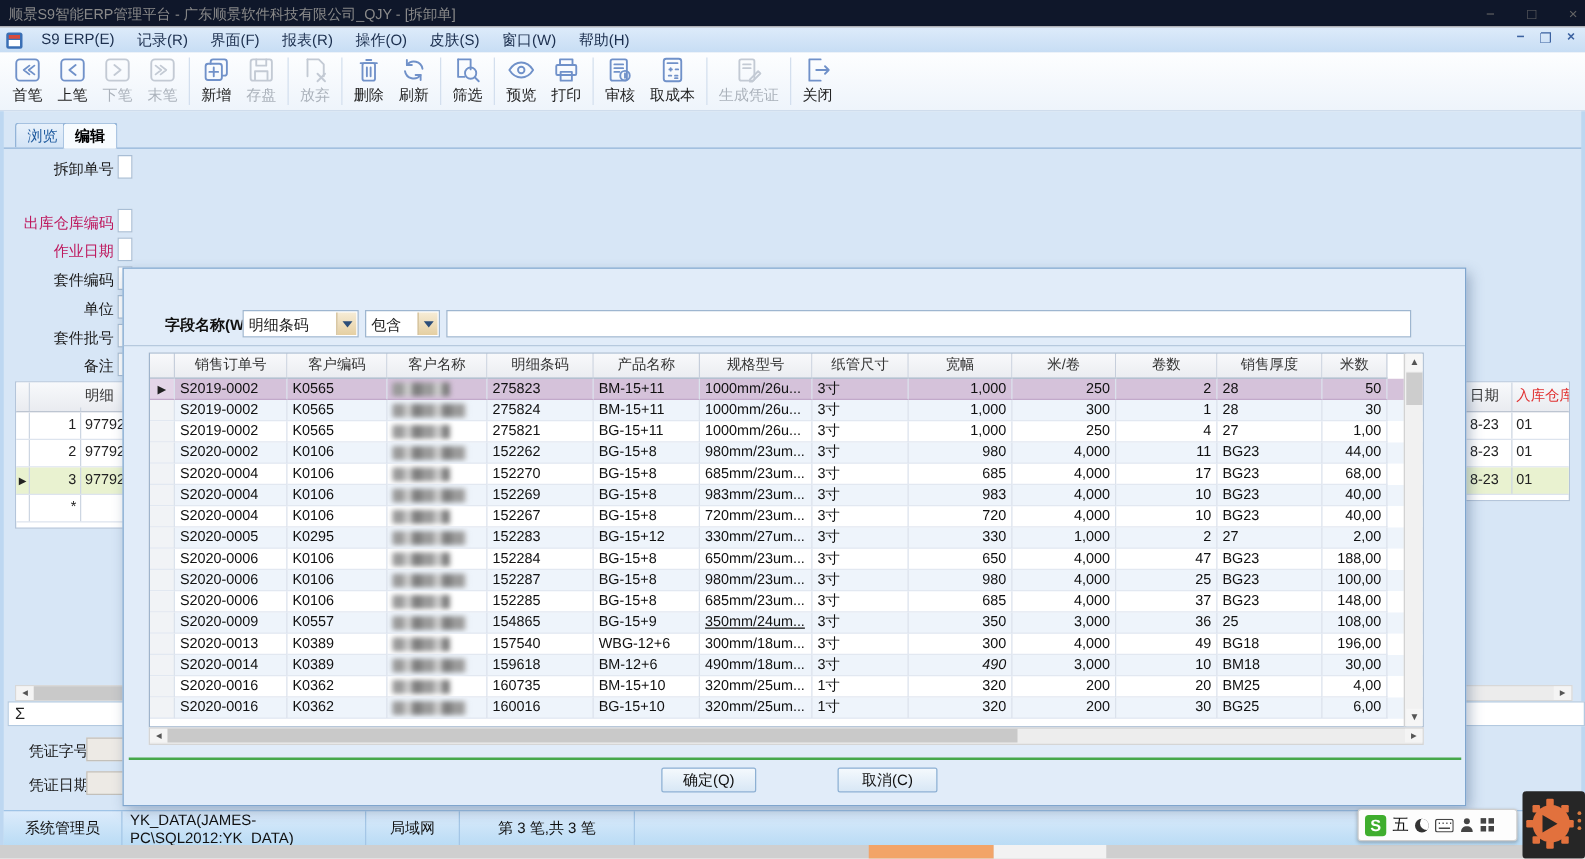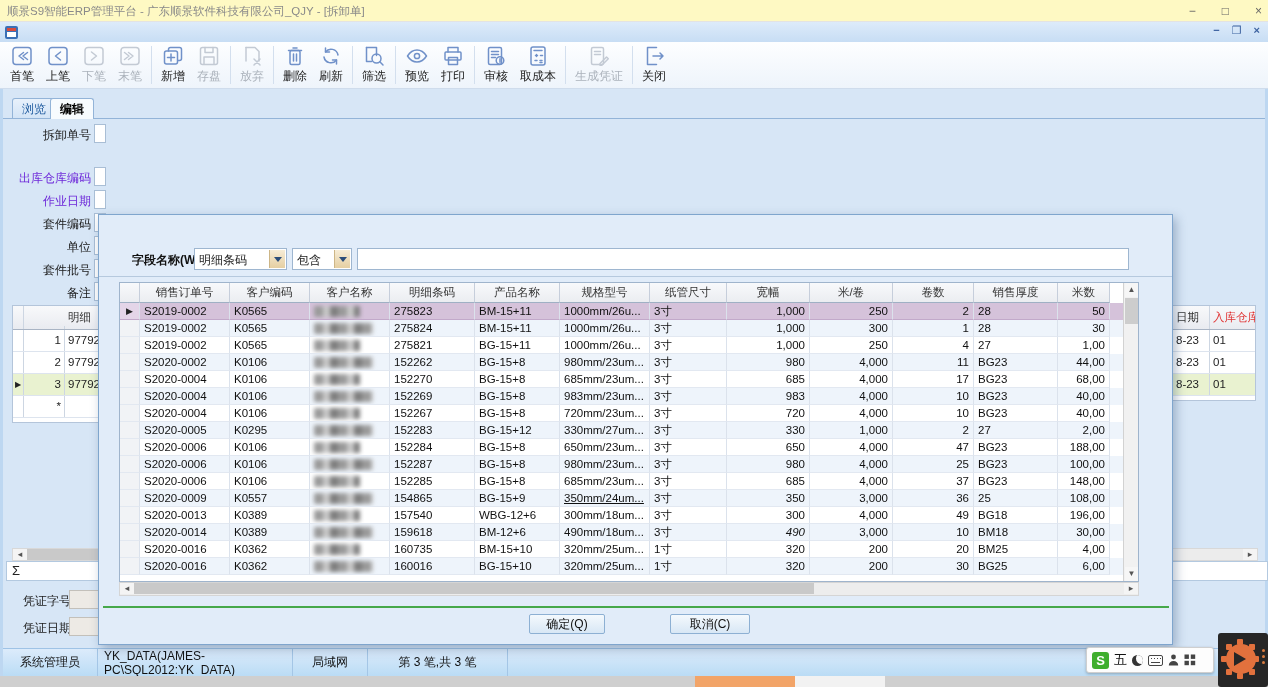--- a/index.html
+++ b/index.html
@@ -1,21 +1,21 @@
 <!DOCTYPE html>
 <html><head>
 <meta charset="utf-8">
 <style>
   html,body{margin:0;padding:0;background:#e8e8e8;}
   *{box-sizing:border-box;font-family:"Liberation Sans","DejaVu Sans",sans-serif;}
   .window{position:relative;width:1268px;height:687px;background:#f2f2f2;overflow:hidden;font-size:12px;color:#222;}
   .abs{position:absolute;}
 
   
-  .titlebar{left:0;top:0;width:1268px;height:22px;background:#fef9c3;border-bottom:1px solid #e3e3e3;}
+  .titlebar{left:0;top:0;width:1268px;height:22px;background:#0f172a;border-bottom:1px solid #e3e3e3;}
   .titlebar .ttl{position:absolute;left:7px;top:4px;font-size:11.5px;color:#8a8a8a;}
   .wincontrols{position:absolute;right:6px;top:0;height:22px;display:flex;align-items:center;gap:26px;color:#666;font-size:12px;}
   .wincontrols span{cursor:default;}
 
   
   .menubar{left:0;top:22px;width:1268px;height:20px;background:linear-gradient(#ddebfa,#c7ddf4);display:flex;align-items:center;}
   .appicon{width:13px;height:13px;margin:0 6px 0 5px;position:relative;background:#3a6fb5;border-radius:2px;}
   .appicon::before{content:"";position:absolute;left:2px;top:2px;width:9px;height:3px;background:#d84b3c;}
   .appicon::after{content:"";position:absolute;left:2px;top:6px;width:9px;height:5px;background:#fff;}
   .menubar .mi{padding:2px 9px;color:#1c2f4e;cursor:default;}
@@ -33,21 +33,21 @@
   .content{left:0;top:89px;width:1268px;height:587px;background:#d7e6f6;border-left:3px solid #bdd7f1;border-right:3px solid #bdd7f1;}
 
   
   .tab{position:absolute;top:9px;height:20px;padding:2px 9px 0;border:1px solid #93b4d8;border-bottom:none;border-radius:3px 3px 0 0;font-size:12px;}
   .tab.inactive{left:9px;background:linear-gradient(#e8f1fb,#d3e4f6);color:#1e5a9e;}
   .tab.active{left:47px;background:#f7fbfe;color:#000;font-weight:bold;height:21px;z-index:2;}
   .tabline{position:absolute;left:0;top:29px;width:1262px;height:1px;background:#93b4d8;}
 
   
   .flabel{position:absolute;width:84px;text-align:right;font-size:12px;color:#1a1a1a;white-space:nowrap;}
-  .flabel.req{color:#6d28d9;}
+  .flabel.req{color:#be185d;}
   .fsliver{position:absolute;left:91px;width:12px;height:19px;background:#fff;border:1px solid #a9bed5;}
 
   
   .bggrid{position:absolute;background:#fff;border:1px solid #b4c5da;font-size:11.5px;}
   .bg-hrow{display:flex;background:linear-gradient(#f8f9fb,#e9ebf0);border-bottom:1px solid #a9b4c4;color:#333;}
   .bg-cell{border-right:1px solid #cdd6e2;padding:0 3px;overflow:hidden;white-space:nowrap;}
   .bg-row{display:flex;border-bottom:1px solid #dde4ee;background:#fff;}
   .bg-row.sel{background:#e9f2d0;}
 
   
@@ -125,20 +125,30 @@
     <div class="ttl">顺景S9智能ERP管理平台 - 广东顺景软件科技有限公司_QJY - [拆卸单]</div>
     <div class="wincontrols">
       <span>−</span>
       <span>□</span>
       <span>×</span>
     </div>
   </div>
 
   <div class="abs menubar">
     <div class="appicon"></div>
+    <div id="menu-items" style="display:flex;">
+        <div class="mi">S9 ERP(E)</div>
+        <div class="mi">记录(R)</div>
+        <div class="mi">界面(F)</div>
+        <div class="mi">报表(R)</div>
+        <div class="mi">操作(O)</div>
+        <div class="mi">皮肤(S)</div>
+        <div class="mi">窗口(W)</div>
+        <div class="mi">帮助(H)</div>
+      </div>
   </div>
   <div class="mdicontrols">
     <span>−</span>
     <span>❐</span>
     <span>×</span>
   </div>
 
   <div class="abs toolbar" id="toolbar">
       <div class="tbtn">
         <svg width="24" height="24" viewBox="0 0 24 24" fill="none" stroke="#7091c9" stroke-width="1.5" stroke-linecap="round" stroke-linejoin="round">

